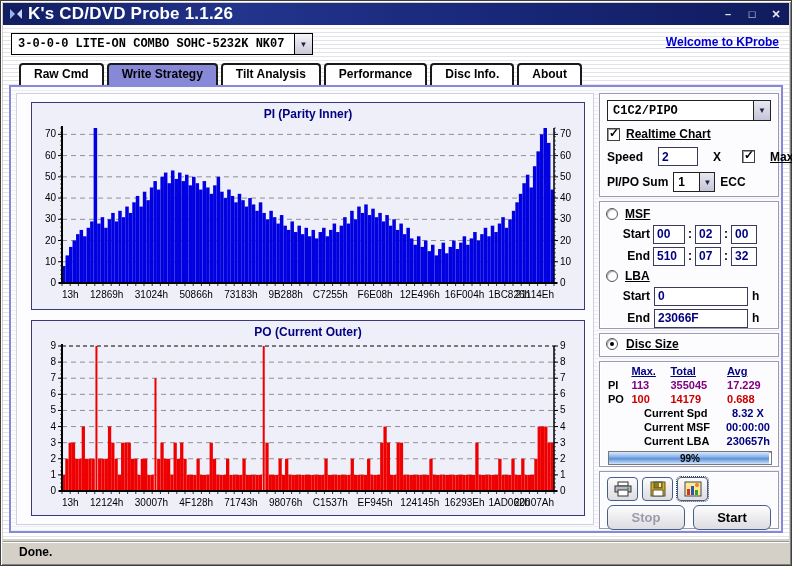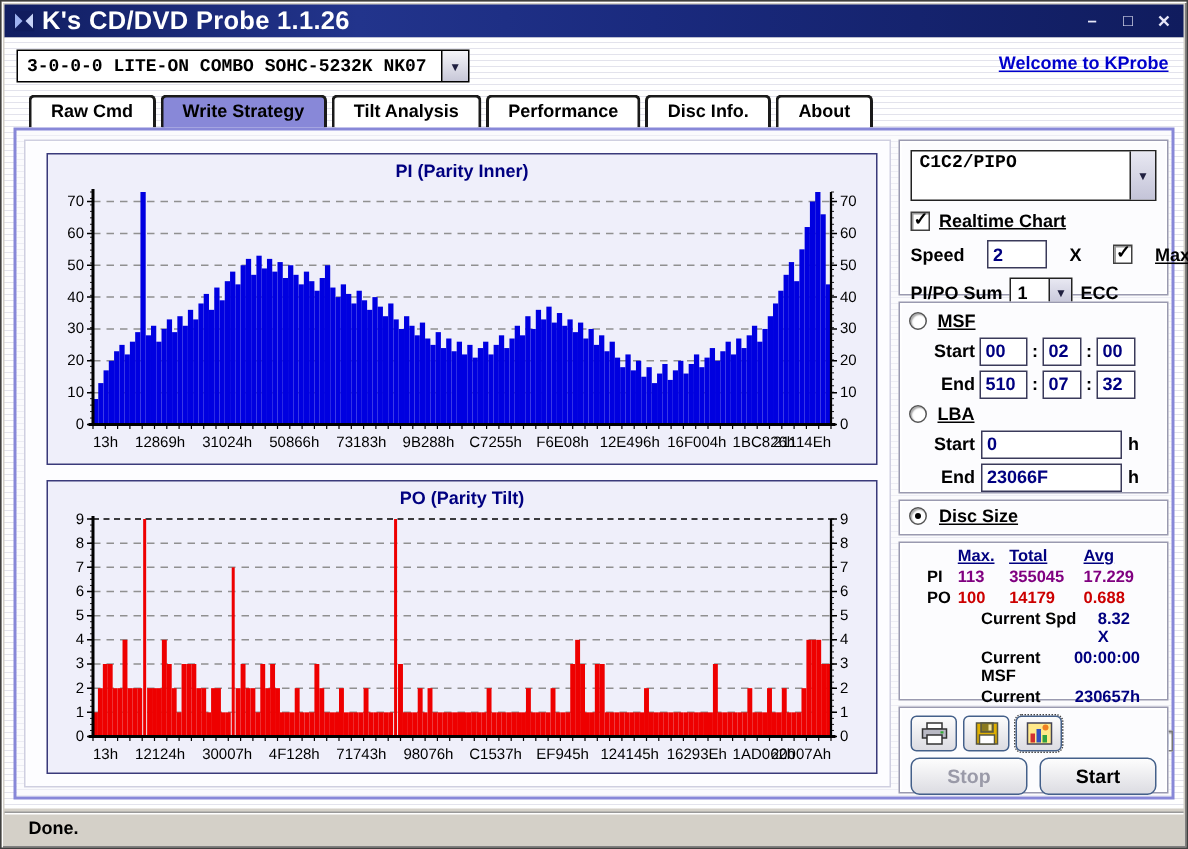--- a/index.html
+++ b/index.html
@@ -53,28 +53,28 @@
   .chart-box.po { top:226px; height:196px; }
   .chart-title { text-align:center; color:#000080; font-weight:bold; font-size:12px; padding-top:4px; height:20px; }
   svg text.tick { font-family:"Liberation Sans", sans-serif; font-size:10px; fill:#000; }
 
   
   .gbox { position:absolute; left:588px; width:180px; background:#fcfcfe;
           border:1px solid #9a9ab0; box-shadow:inset 1px 1px 0 #fff, inset -1px -1px 0 #fff; }
   .gbox1 { top:6px;   height:104px; padding:6px 7px; }
   .gbox2 { top:114px; height:128px; padding:3px 6px; }
   .gbox3 { top:246px; height:24px;  padding:3px 6px; }
-  .gbox4 { top:274px; height:106px; padding:3px 18px; }
+  .gbox4 { top:274px; height:106px; padding:3px 8px; }
   .gbox5 { top:384px; height:58px;  padding:5px 7px; }
 
   .row { display:flex; align-items:center; }
   .navy  { color:#000080;text-decoration:underline; }
   .blbl  { font-weight:bold; font-size:12px; color:#000; }
 
-  .mode-combo { width:164px; height:34px; background:#fff; border:1px solid #222; display:flex; }
+  .mode-combo { width:164px; height:21px; background:#fff; border:1px solid #222; display:flex; align-items:center; }
   .mode-combo .combo-text { flex:1; font-family:"Liberation Mono", monospace; font-weight:bold; font-size:12px; padding-left:5px; }
   .mode-combo .combo-arrow { background:linear-gradient(180deg,#e8e8f2,#c4c4d8); border-left:1px solid #222; width:17px; }
 
   .checkbox { width:13px; height:13px; background:#fff; border:1px solid #404040;
               box-shadow:inset 1px 1px 0 #9a9a9a; position:relative; cursor:pointer; flex:none; }
   .checkbox.checked::after { content:"✓"; position:absolute; left:1px; top:-3px; font-size:12px; font-weight:bold; color:#000; }
 
   .radio { width:12px; height:12px; border-radius:50%; background:#fff; border:1px solid #555;
            box-shadow:inset 1px 1px 1px #aaa; position:relative; cursor:pointer; flex:none; }
   .radio.selected::after { content:""; position:absolute; left:3px; top:3px; width:4px; height:4px;
@@ -488,21 +488,21 @@
               <text x="253.63636363636363" y="175" text-anchor="middle" class="tick">9B288h</text>
               <text x="298.3636363636364" y="175" text-anchor="middle" class="tick">C7255h</text>
               <text x="343.09090909090907" y="175" text-anchor="middle" class="tick">F6E08h</text>
               <text x="387.8181818181818" y="175" text-anchor="middle" class="tick">12E496h</text>
               <text x="432.54545454545456" y="175" text-anchor="middle" class="tick">16F004h</text>
               <text x="477.27272727272725" y="175" text-anchor="middle" class="tick">1BC826h</text>
               <text x="522" y="175" text-anchor="end" class="tick">21114Eh</text>
             </svg>
         </div>
         <div class="chart-box po">
-          <div class="chart-title">PO (Parity Tilt)</div>
+          <div class="chart-title">PO (Current Outer)</div>
           <svg id="chart-po" width="550" height="172">
               <line x1="30" x2="522" y1="133.88888888888889" y2="133.88888888888889" stroke="#909090" stroke-width="1" stroke-dasharray="5 4"></line>
               <line x1="30" x2="522" y1="117.77777777777779" y2="117.77777777777779" stroke="#909090" stroke-width="1" stroke-dasharray="5 4"></line>
               <line x1="30" x2="522" y1="101.66666666666667" y2="101.66666666666667" stroke="#909090" stroke-width="1" stroke-dasharray="5 4"></line>
               <line x1="30" x2="522" y1="85.55555555555556" y2="85.55555555555556" stroke="#909090" stroke-width="1" stroke-dasharray="5 4"></line>
               <line x1="30" x2="522" y1="69.44444444444444" y2="69.44444444444444" stroke="#909090" stroke-width="1" stroke-dasharray="5 4"></line>
               <line x1="30" x2="522" y1="53.333333333333336" y2="53.333333333333336" stroke="#909090" stroke-width="1" stroke-dasharray="5 4"></line>
               <line x1="30" x2="522" y1="37.22222222222222" y2="37.22222222222222" stroke="#909090" stroke-width="1" stroke-dasharray="5 4"></line>
               <line x1="30" x2="522" y1="21.111111111111118" y2="21.111111111111118" stroke="#909090" stroke-width="1" stroke-dasharray="5 4"></line>
               <line x1="30" x2="522" y1="5" y2="5" stroke="#000" stroke-width="1" stroke-dasharray="4 3"></line>

